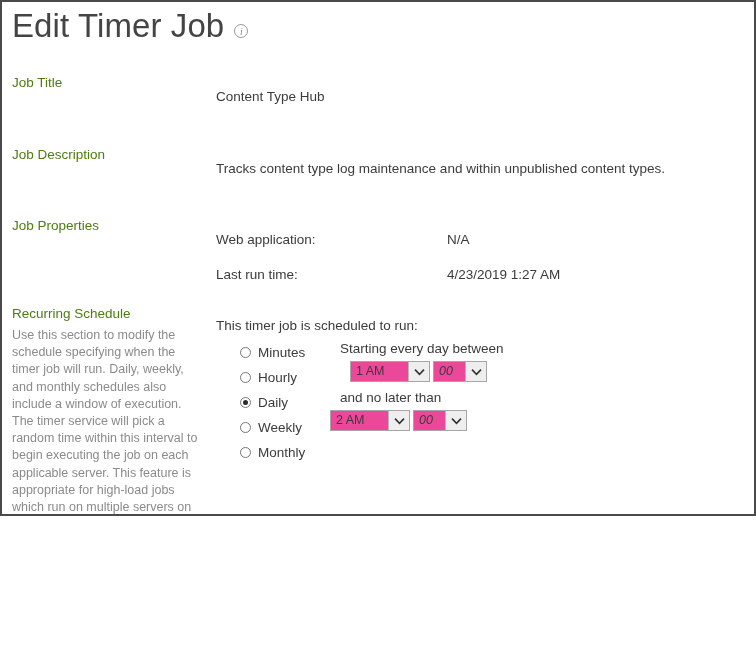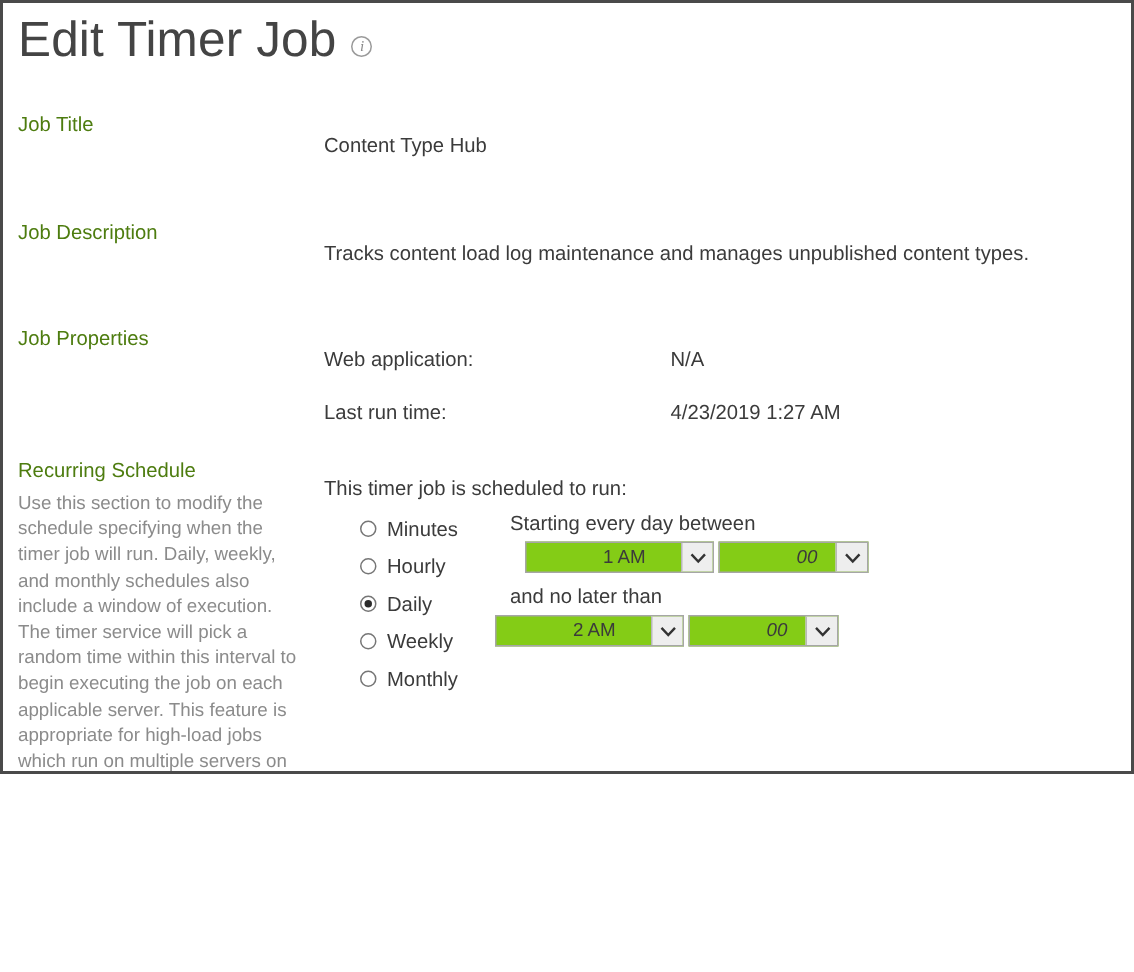--- a/index.html
+++ b/index.html
@@ -119,23 +119,22 @@
   .dd-row {
     position: absolute;
     display: flex;
     align-items: center;
   }
   .dd {
     display: flex;
     align-items: stretch;
     height: 21px;
     border: 1px solid #a6a6a6;
-    background: #84cc16;
-    box-sizing: border-box;
-    padding-left: 46px;
+    background: #ec4899;
+    box-sizing: border-box;
   }
   .dd + .dd { margin-left: 3px; }
   .dd-value {
     font-size: 12.5px;
     color: #3b3b3b;
     line-height: 19px;
     padding: 0 7px 0 5px;
     white-space: nowrap;
     display: flex;
     align-items: center;
@@ -196,21 +195,21 @@
 
   <div class="section-head" style="left:10px; top:144px;">Job Description</div>
 
   <div class="section-head" style="left:10px; top:215px;">Job Properties</div>
 
   <div class="section-head" style="left:10px; top:303px;">Recurring Schedule</div>
   <div class="section-desc" style="left:10px; top:325px;">Use this section to modify the schedule specifying when the timer job will run. Daily, weekly, and monthly schedules also include a window of execution. The timer service will pick a random time within this interval to begin executing the job on each applicable server. This feature is appropriate for high-load jobs which run on multiple servers on the farm. Running this type of job on all the servers simultaneously might place an unreasonable load on the farm. To specify an exact starting time, set the beginning and ending times of the interval to the same value.</div>
 
   <div class="main-text" style="left:214px; top:85px;">Content Type Hub</div>
 
-  <div class="main-text" style="left:214px; top:157px;">Tracks content load log maintenance and manages unpublished content types.</div>
+  <div class="main-text" style="left:214px; top:157px;">Tracks content type log maintenance and within unpublished content types.</div>
 
   <div class="main-text" style="left:214px; top:228px;">Web application:</div>
   <div class="main-text" style="left:445px; top:228px;">N/A</div>
 
   <div class="main-text" style="left:214px; top:263px;">Last run time:</div>
   <div class="main-text" style="left:445px; top:263px;">4/23/2019 1:27 AM</div>
 
   <div class="main-text" style="left:214px; top:314px;">This timer job is scheduled to run:</div>
 
   <div class="radio-list">

